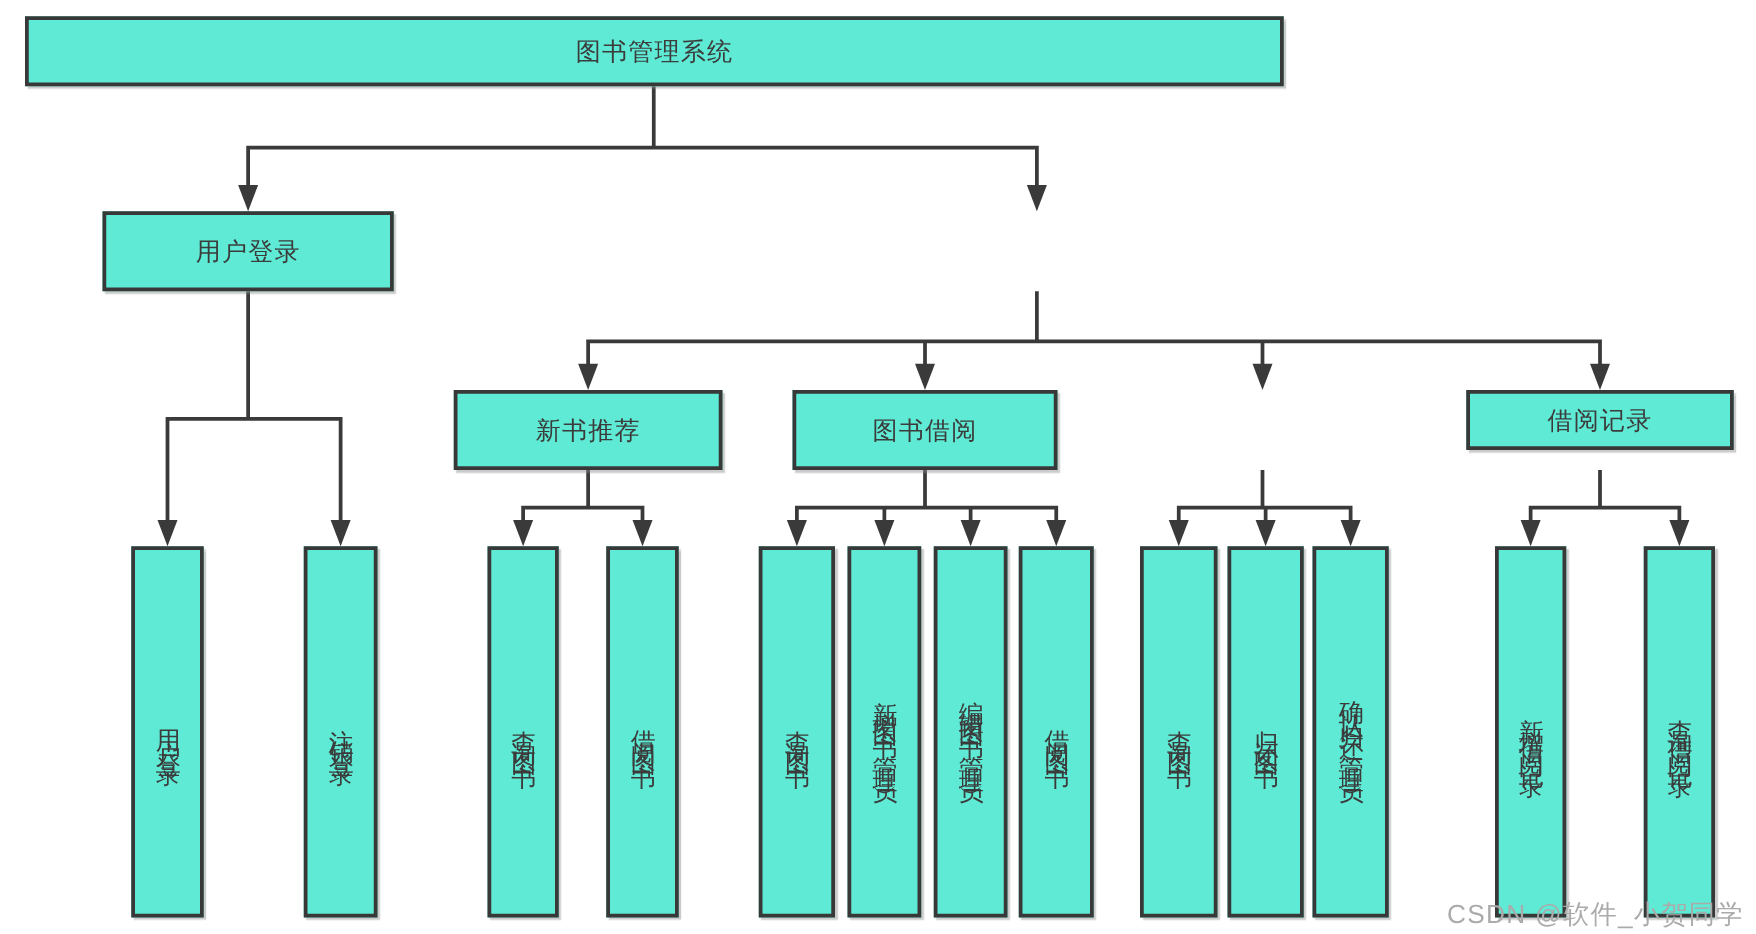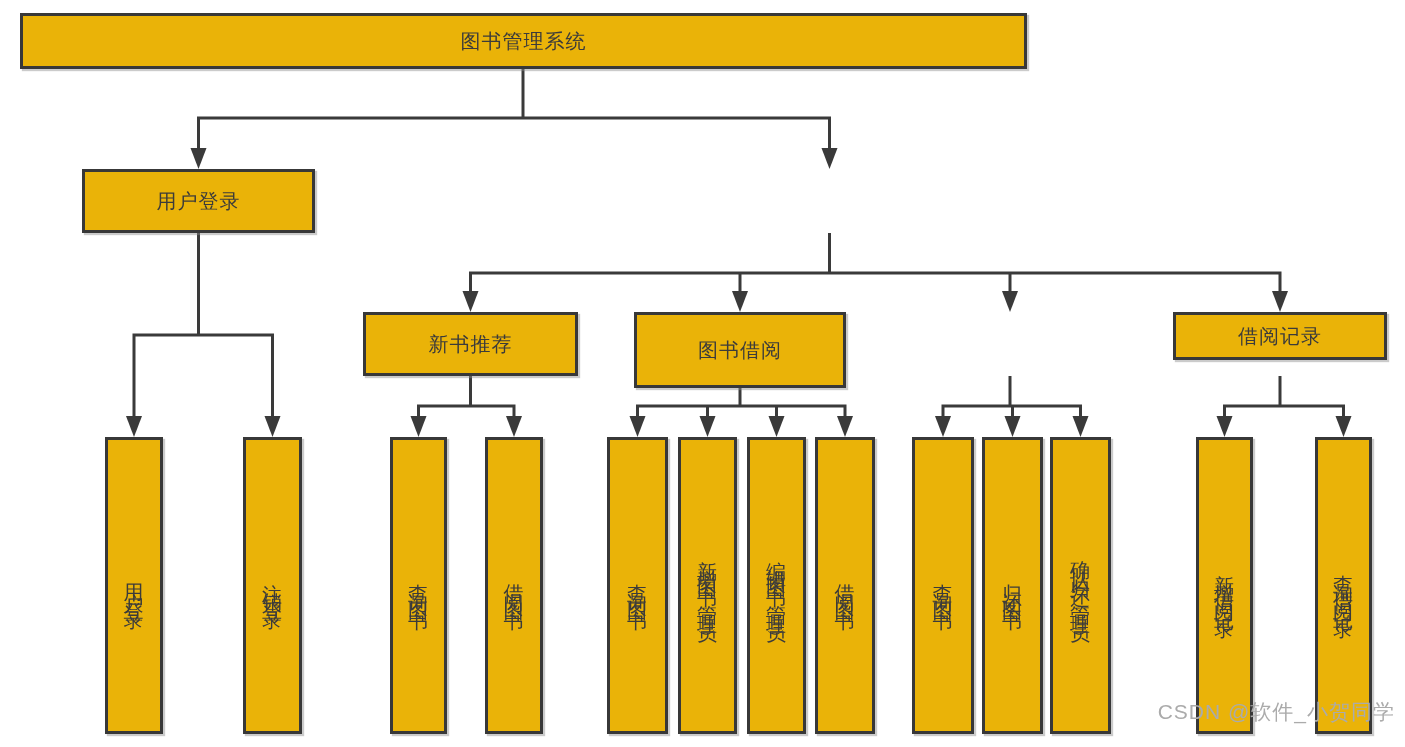--- a/index.html
+++ b/index.html
@@ -11,40 +11,40 @@
     overflow: hidden;
     font-family: "Liberation Sans", "DejaVu Sans", sans-serif;
   }
   #wires { position: absolute; left: 0; top: 0; width: 1405px; height: 747px; }
   .connector { stroke: #3a3a3a; stroke-width: 3; fill: none; }
   .arrowhead { fill: #3a3a3a; stroke: none; }
   .node {
     position: absolute;
     box-sizing: border-box;
     border: 3px solid #383838;
-    background: #eab308;
+    background: #5eead4;
     box-shadow: 2px 2px 1px rgba(140,140,140,0.45);
     display: flex;
     align-items: center;
     justify-content: center;
     color: #3b3b3b;
     font-size: 20px;
   }
   .node.h .lbl { white-space: nowrap; letter-spacing: 1px; }
   .node.v .lbl {
     writing-mode: vertical-rl;
     text-orientation: mixed;
     letter-spacing: 9px;
     line-height: 1;
     white-space: nowrap;
   }
   #watermark {
     position: absolute;
     right: 10px;
-    bottom: 21px;
+    bottom: 2px;
     font-size: 21px;
     color: #ababab;
     letter-spacing: 1px;
     z-index: 10;
     white-space: nowrap;
   }
 </style>
 </head>
 <body>
 
@@ -102,21 +102,21 @@
     <span class="lbl">图书管理系统</span>
   </div>
 
   <div class="node h" style="left:82px; top:169px; width:233px; height:64px;">
     <span class="lbl">用户登录</span>
   </div>
 
   <div class="node h" style="left:363px; top:312px; width:215px; height:64px;">
     <span class="lbl">新书推荐</span>
   </div>
-  <div class="node h" style="left:634px; top:312px; width:212px; height:76px;">
+  <div class="node h" style="left:634px; top:312px; width:212px; height:64px;">
     <span class="lbl">图书借阅</span>
   </div>
   <div class="node h" style="left:1173px; top:312px; width:214px; height:48px;">
     <span class="lbl">借阅记录</span>
   </div>
 
   <div class="node v" style="left:105px; top:437px; width:58px; height:297px;">
     <span class="lbl">用户登录</span>
   </div>
   <div class="node v" style="left:243px; top:437px; width:59px; height:297px;">

